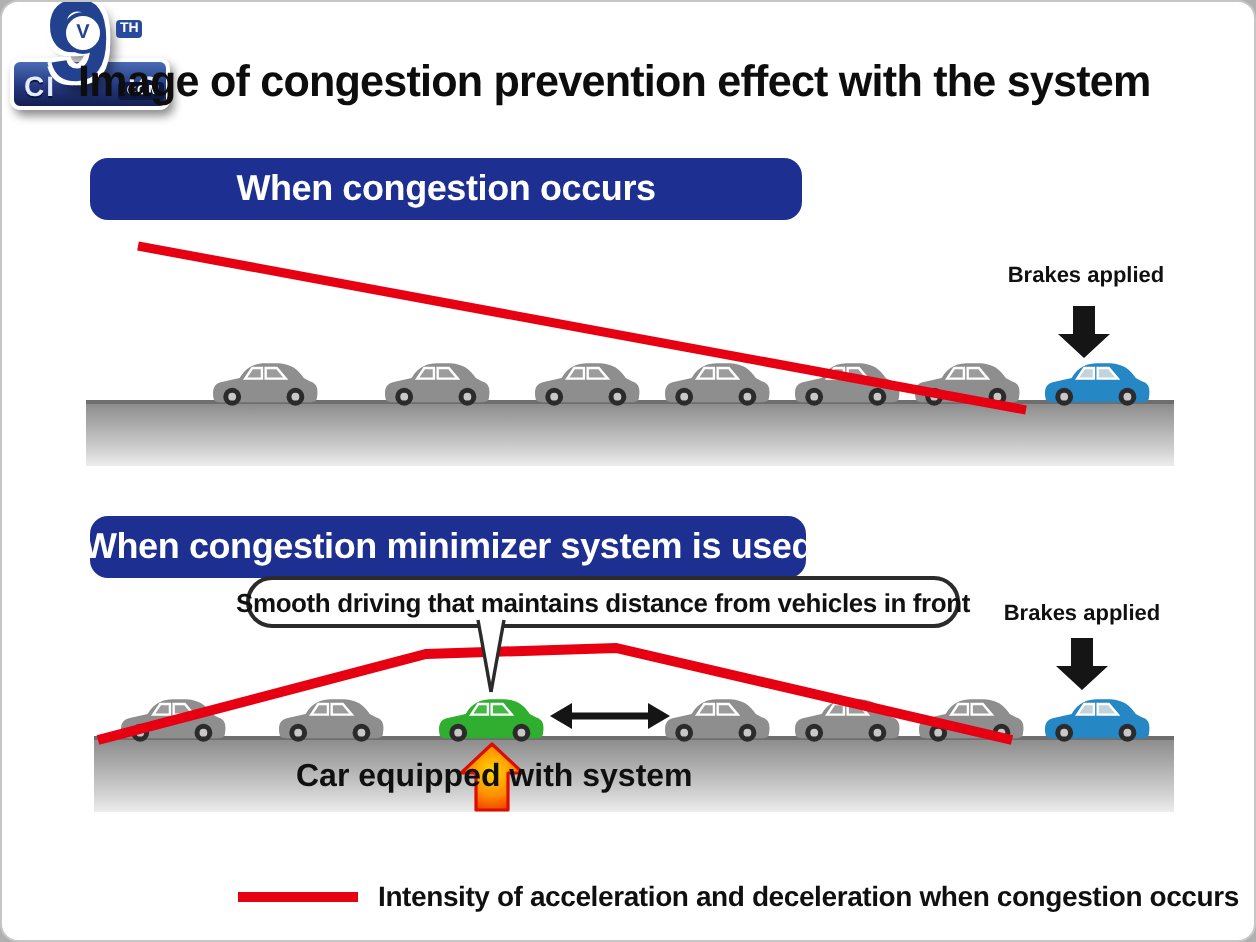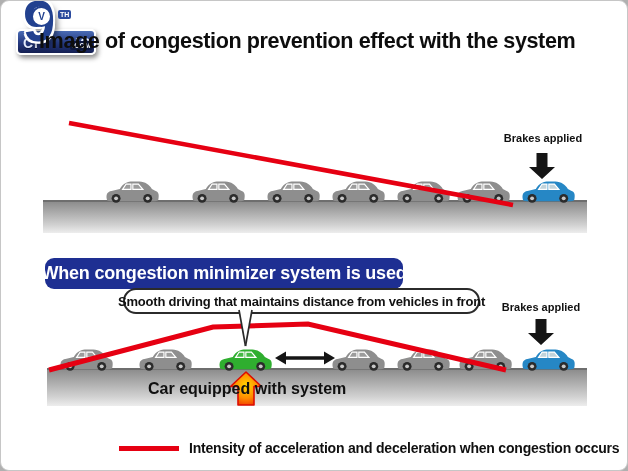--- a/index.html
+++ b/index.html
@@ -42,21 +42,21 @@
     white-space:nowrap;z-index:3;
   }
   #legend{left:118px;top:437px;width:500px;height:20px;z-index:3;display:flex;align-items:center;}
   #legend-line{width:60px;height:5px;background:#e60012;margin-right:10px;flex:none;}
   #legend-label{font-size:14px;font-weight:bold;color:#101010;white-space:nowrap;letter-spacing:-0.2px;}
   #shape-layer{left:0;top:0;width:628px;height:471px;z-index:2;pointer-events:none;}
   #tail-layer{left:0;top:0;width:628px;height:471px;z-index:4;pointer-events:none;}
   
   #site-logo{left:2px;top:394px;width:88px;height:76px;z-index:6;}
   #logo-band{
-    position:absolute;left:15px;top:28px;width:80px;height:26px;border-radius:5px;
+    position:absolute;left:4px;top:28px;width:80px;height:26px;border-radius:5px;
     background:linear-gradient(180deg,#4a6cb5 0%,#24387f 55%,#141f52 100%);
     border:2px solid #ffffff;box-shadow:2px 3px 5px rgba(0,0,0,0.45);box-sizing:border-box;
   }
   .logo-letters{
     position:absolute;top:4px;font-size:14px;font-weight:bold;color:#e4ecff;letter-spacing:1px;
     text-shadow:0 1px 0 #0a1440;
   }
   #logo-left{left:5px;}
   #logo-right{right:3px;}
   #logo-nine{
@@ -79,20 +79,21 @@
     background:#0d1840;padding:1px 2px;border-radius:2px;letter-spacing:0.5px;
   }
 </style>
 </head>
 <body>
 
 <div id="canvas">
 
   <div id="page-title" class="abs">Image of congestion prevention effect with the system</div>
 
+  <div id="banner-1" class="abs banner">When congestion occurs</div>
   <div id="road-1" class="abs road"></div>
   <div id="brakes-1" class="abs brakes-label">Brakes applied</div>
 
   <div id="banner-2" class="abs banner">When congestion minimizer system is used</div>
   <div id="callout-bubble" class="abs">Smooth driving that maintains distance from vehicles in front</div>
   <div id="road-2" class="abs road"></div>
   <div id="brakes-2" class="abs brakes-label">Brakes applied</div>
   <div id="equipped-label" class="abs">Car equipped with system</div>
 
   <div id="legend" class="abs">

